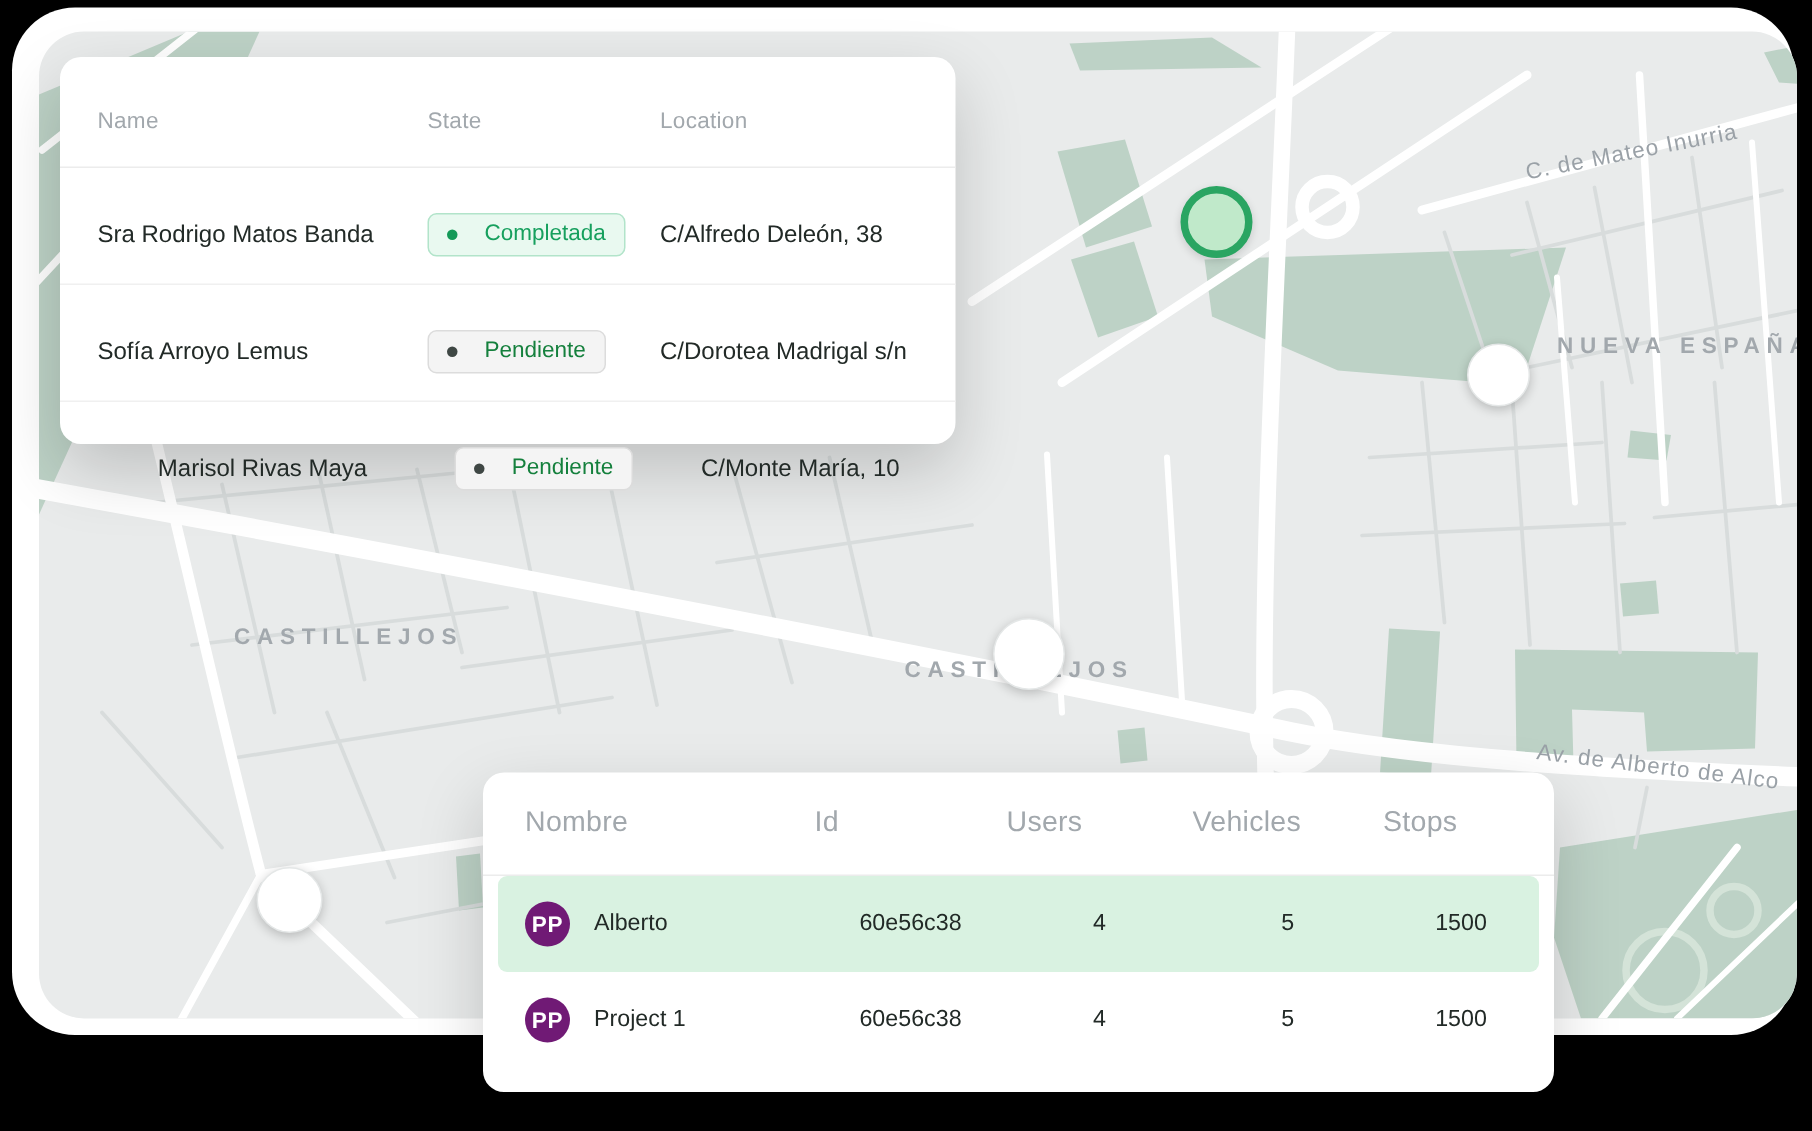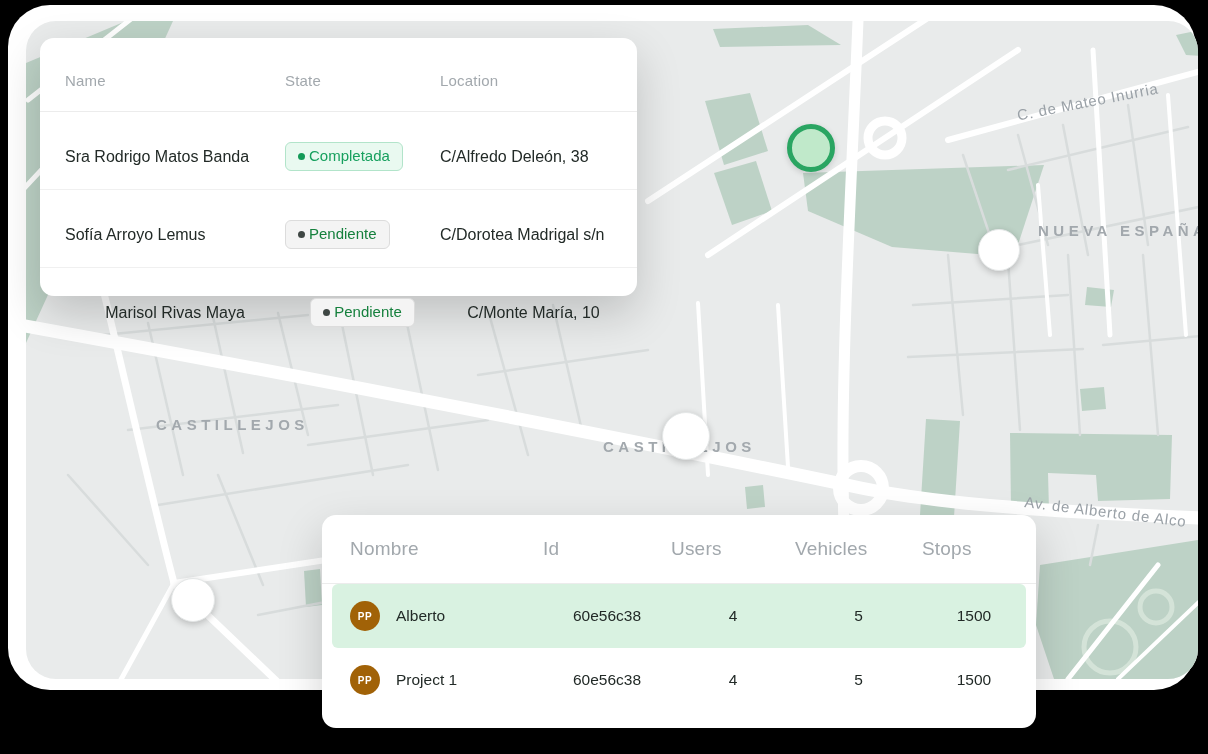--- a/index.html
+++ b/index.html
@@ -53,40 +53,40 @@
   .grid3{display:grid;grid-template-columns:220px 155px 1fr;align-items:center;padding:12px 10px 0 25px;}
   .grid5{display:grid;grid-template-columns:193px 128px 124px 127px 1fr;align-items:center;padding:0 10px 0 28px;}
   .t-head{height:61px;color:#a2a8ad;font-size:15px;letter-spacing:.2px;border-bottom:1px solid #ececec;}
   .t-row{height:65px;color:#222a27;font-size:16px;border-bottom:1px solid #f0f0f0;}
   .t-row:last-child{border-bottom:none;text-align:center;}
   .panel-projects .t-head{height:68px;border-bottom:1px solid #ececec;font-size:19px;}
   .panel-projects .t-row{height:64px;font-size:15.5px;border-bottom:none;}
   .cell{overflow:hidden;text-overflow:ellipsis;white-space:nowrap;}
   
   .badge{
-    display:inline-flex;align-items:center;gap:4px;
+    display:inline-flex;align-items:center;gap:18px;
     font-size:15px;padding:5px 12px 6px 12px;border-radius:6px;line-height:1.1;
   }
   .badge .dot{width:7px;height:7px;border-radius:50%;}
   .badge-green{background:#e9f9f0;border:1px solid #b2e4ca;color:#17a05e;}
   .badge-green .dot{background:#149a58;}
   .badge-gray{background:#f4f4f4;border:1px solid #dcdcdc;color:#15803d;}
   .badge-gray .dot{background:#3f4744;}
   
   .row-wrap{position:relative;}
   .row-highlight{
     position:absolute;left:10px;right:10px;top:0;height:64px;
     background:#d9f2e1;border-radius:6px;z-index:0;
   }
   .panel-projects .t-row{position:relative;z-index:1;}
   .name-cell{display:flex;align-items:center;gap:16px;}
   .avatar{
-    width:30px;height:30px;border-radius:50%;background:#a16207;color:#fff;
+    width:30px;height:30px;border-radius:50%;background:#701a75;color:#fff;
     display:flex;align-items:center;justify-content:center;
-    font-size:10px;font-weight:700;letter-spacing:.5px;flex:0 0 auto;
+    font-size:15px;font-weight:700;letter-spacing:.5px;flex:0 0 auto;
   }
 </style>
 </head>
 <body>
 
 <div class="window">
   <div class="map">
     <svg width="1172" height="658" viewBox="18 16 1172 658">
 
       <g fill="#bdd2c6" stroke="none">

